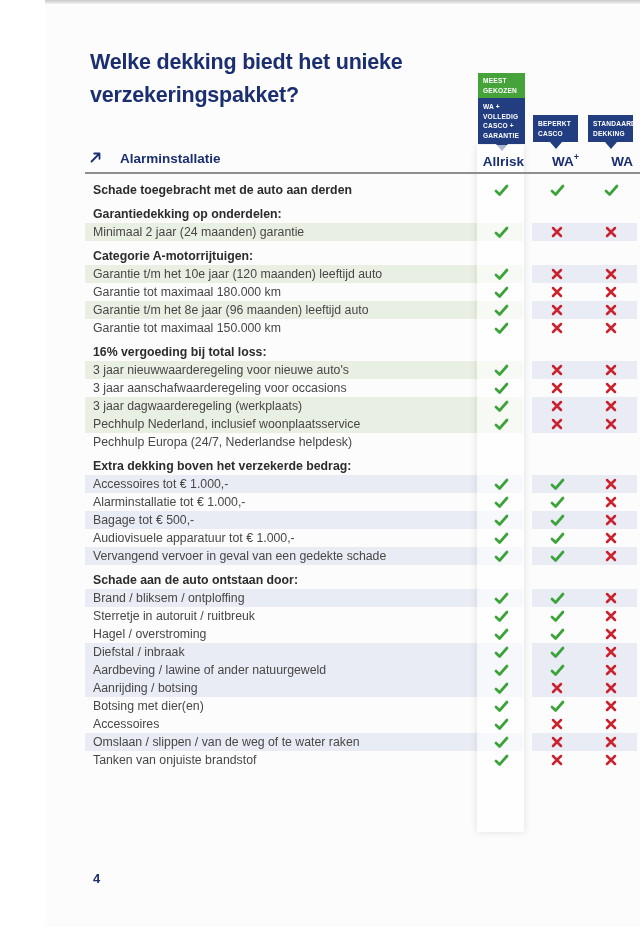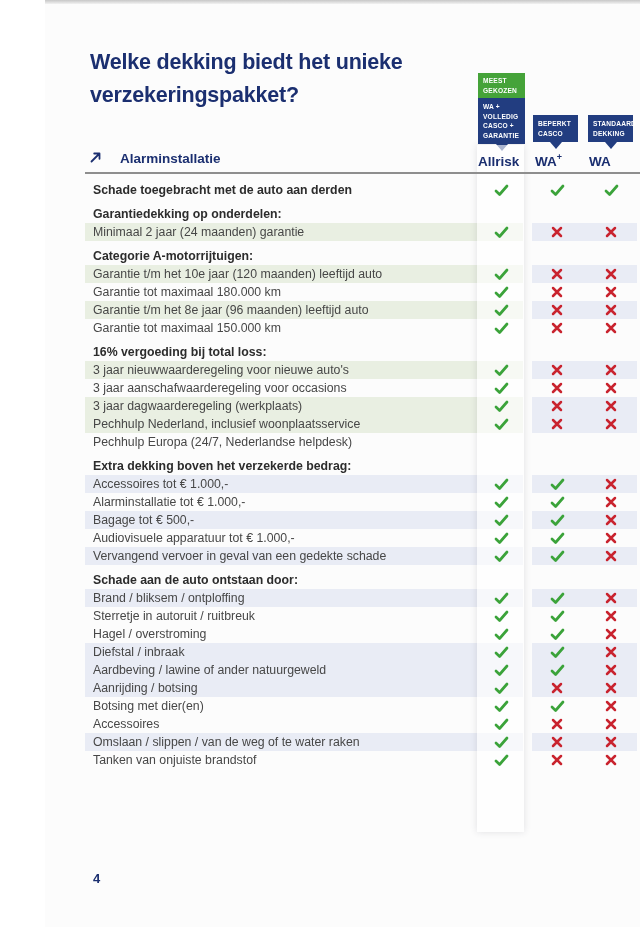--- a/index.html
+++ b/index.html
@@ -17,21 +17,21 @@
   .badge .bg-green{background:var(--badge-green);padding:3px 3px 3px 5px;}
   .badge .bg-navy{background:var(--badge-navy);padding:4px 3px 4px 5px;}
   .badge .pointer{width:0;height:0;margin:0 auto;
         border-left:6px solid transparent;border-right:6px solid transparent;
         border-top:7px solid var(--badge-navy);}
   .badge-allrisk{left:433px;top:73px;width:47px;}
   .badge-waplus{left:488px;top:115px;width:45px;}
   .badge-wa{left:543px;top:115px;width:45px;}
   .caption{position:absolute;left:44px;top:148px;height:20px;display:flex;align-items:center;
         gap:18px;color:var(--navy);font-weight:bold;font-size:13.5px;z-index:2;}
-  .colhead{position:absolute;top:147px;height:20px;line-height:20px;text-align:left;
+  .colhead{position:absolute;top:147px;height:20px;line-height:20px;text-align:right;
         font-weight:bold;font-size:13.5px;color:var(--navy);z-index:2;}
   .colhead sup{font-size:9px;}
   .rule{position:absolute;left:40px;top:172px;width:592px;height:2px;background:var(--rule);z-index:2;}
   .band{position:absolute;left:432px;top:145px;width:47px;height:687px;
         background:rgba(255,255,255,0.62);box-shadow:0 0 7px rgba(55,55,80,0.14);z-index:1;}
   #rows{position:absolute;left:0;top:181px;width:640px;}
   .row{position:relative;height:18px;}
   .row.gap{margin-top:6px;}
   .row .sl{position:absolute;left:40px;width:438px;top:0;bottom:0;}
   .row .sr{position:absolute;left:487px;width:105px;top:0;bottom:0;background:var(--stripe-blue);}

